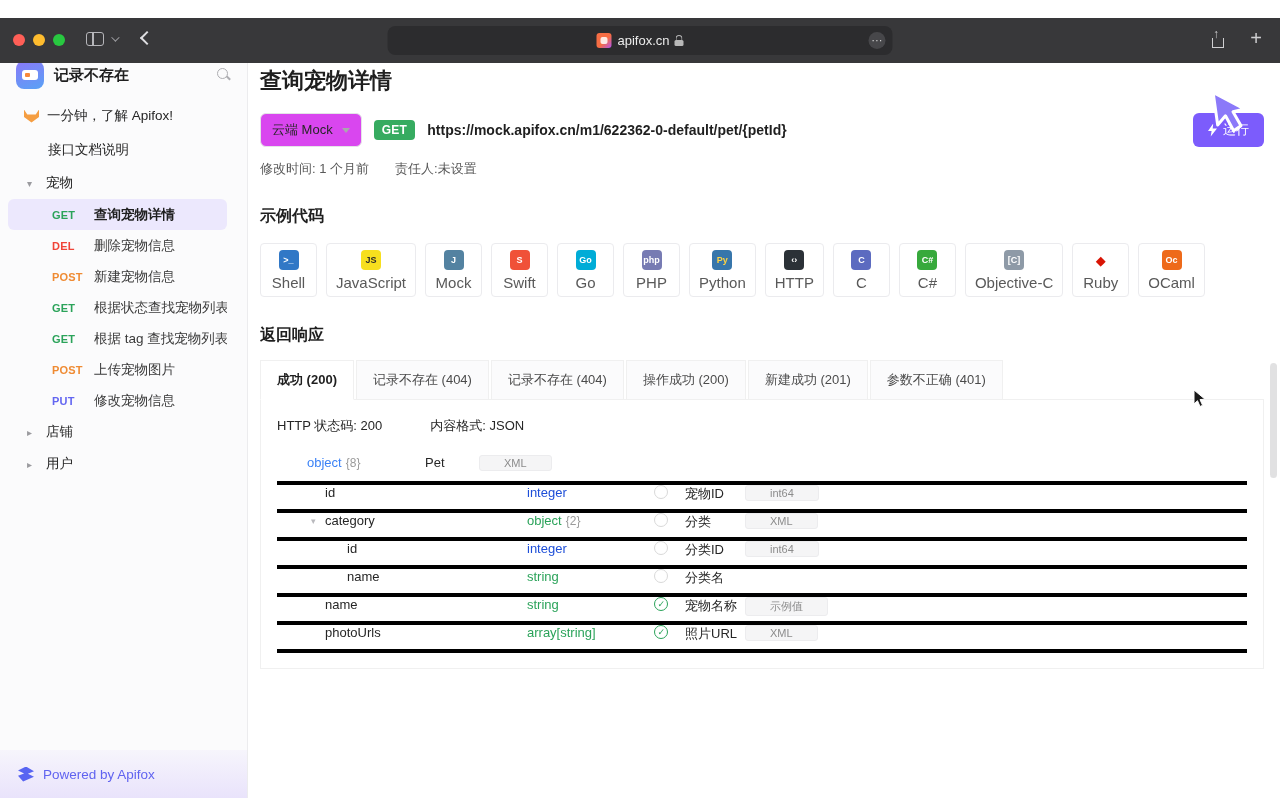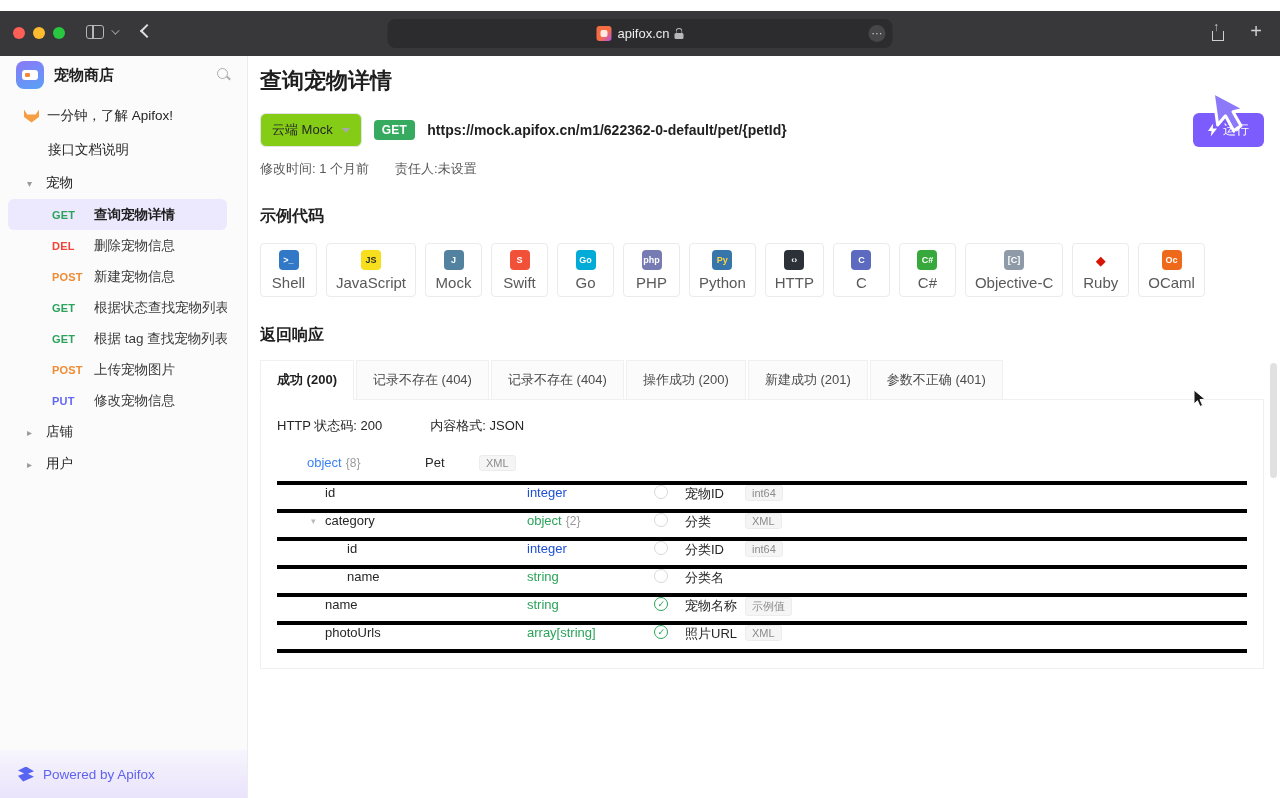--- a/index.html
+++ b/index.html
@@ -3,21 +3,21 @@
 <meta charset="utf-8">
 <style>
   * { box-sizing: border-box; margin: 0; padding: 0; }
   html,body { width:1280px; height:798px; overflow:hidden; }
   body {
     font-family: "Liberation Sans","DejaVu Sans",sans-serif;
     background:#fff; position:relative; color:#262626;
   }
 
   
-  .browser-bar { position:absolute; top:11px; left:0; right:0; height:45px; background:#38383a; z-index:50; }
+  .browser-bar { position:absolute; top:18px; left:0; right:0; height:45px; background:#38383a; z-index:50; }
   .traffic { position:absolute; left:13px; top:16px; display:flex; gap:8px; }
   .dot { width:12px; height:12px; border-radius:50%; display:inline-block; }
   .dot.red{background:#ff5f57}.dot.yellow{background:#febc2e}.dot.green{background:#28c840}
   .sidebar-toggle { position:absolute; left:86px; top:14px; display:flex; align-items:center; gap:7px; cursor:default;}
   .st-box{width:18px;height:14px;border:1.5px solid #b6b6ba;border-radius:3px;position:relative;display:inline-block}
   .st-box::after{content:"";position:absolute;left:5px;top:0;bottom:0;width:1.5px;background:#b6b6ba}
   .st-chev{width:6px;height:6px;border-right:1.5px solid #9d9da1;border-bottom:1.5px solid #9d9da1;transform:rotate(45deg) translateY(-2px);display:inline-block}
   .tb-back{position:absolute;left:142px;top:15px;width:10px;height:10px;border-left:2px solid #dfdfe2;border-bottom:2px solid #dfdfe2;transform:rotate(45deg)}
   .address-bar{position:absolute;left:50%;top:8px;transform:translateX(-50%);width:505px;height:29px;background:#2c2c2e;border-radius:8px;display:flex;align-items:center;justify-content:center;}
   .favicon{width:15px;height:15px;border-radius:3px;background:linear-gradient(135deg,#f66d44 55%,#b453f2);position:relative;margin-right:6px}
@@ -52,21 +52,21 @@
   .m-get{color:#2ba35a}.m-del{color:#f04438}.m-post{color:#ef8b33}.m-put{color:#6366f1}
   .nav-label{white-space:nowrap;overflow:hidden}
   .sb-footer{position:absolute;left:0;right:0;bottom:0;height:48px;background:linear-gradient(180deg,rgba(238,234,252,.35),#e9e3fb);display:flex;align-items:center;padding-left:18px;gap:9px}
   .pb-icon{width:16px;height:15px;background:#5865f2;clip-path:polygon(50% 0,100% 32%,62% 48%,100% 68%,32% 100%,0 62%,38% 46%,0 26%);flex:none}
   .pb-text{font-size:13.5px;color:#6063f0}
 
   
   .main{position:absolute;left:248px;top:45px;right:0;bottom:0;background:#fff;padding:21px 16px 0 12px;overflow:hidden}
   .page-title{font-size:22px;font-weight:700;color:#1f1f1f}
   .req-row{display:flex;align-items:center;gap:12px;margin-top:17px;position:relative}
-  .mock-select{display:flex;align-items:center;gap:9px;border:1px solid #e4e4e7;border-radius:6px;padding:7px 11px;font-size:13px;color:#262626;background:#84cc16}
+  .mock-select{display:flex;align-items:center;gap:9px;border:1px solid #e4e4e7;border-radius:6px;padding:7px 11px;font-size:13px;color:#262626;background:#d946ef}
   .sel-caret{width:0;height:0;border-left:4px solid transparent;border-right:4px solid transparent;border-top:5px solid #a9a9ad}
   .get-badge{background:#36ab60;color:#fff;font-size:12px;font-weight:700;border-radius:4px;padding:3px 8px;letter-spacing:.3px}
   .url-text{font-size:14px;font-weight:700;color:#1f1f1f}
   .run-btn{margin-left:auto;background:#7c5cfc;color:#fff;border:none;border-radius:6px;padding:8px 15px;font-size:13px;display:flex;align-items:center;gap:6px;font-family:inherit}
   .bolt{width:9px;height:13px;background:#fff;clip-path:polygon(58% 0,0 58%,40% 58%,30% 100%,100% 38%,52% 38%);display:inline-block}
   .meta-row{display:flex;gap:26px;margin-top:13px;font-size:13px;color:#595959}
   .section-h{font-size:16px;font-weight:700;color:#1f1f1f;margin-top:28px}
 
   
   .params-table{width:100%;border-collapse:collapse;margin-top:14px}
@@ -97,21 +97,21 @@
   .s-name{width:250px;display:flex;align-items:center;color:#262626}
   .ind1{padding-left:48px}.ind1c{padding-left:34px}.ind2{padding-left:70px}
   .row-caret{color:#b9b9bd;font-size:9px;width:14px}
   .s-type{width:127px}
   .t-orange{color:#1d4ed8}.t-green{color:#2ba35a}
   .s-req{width:31px;display:flex;align-items:center}
   .circ{width:14px;height:14px;border-radius:50%;border:1px solid #d9d9d9;display:inline-block}
   .circ.ok{border-color:#2ba35a;position:relative}
   .circ.ok::after{content:"✓";position:absolute;left:2.5px;top:0.5px;font-size:9px;color:#2ba35a}
   .s-desc{width:60px;color:#262626;white-space:nowrap}
-  .chip{display:inline-block;font-size:11px;color:#8c8c8c;background:#f5f5f6;border:1px solid #ececee;border-radius:3px;padding:1px 6px;margin-left:0px;white-space:nowrap}
+  .chip{display:inline-block;font-size:11px;color:#8c8c8c;background:#f5f5f6;border:1px solid #ececee;border-radius:3px;padding:1px 24px;margin-left:0px;white-space:nowrap}
 
   
   .big-cursor{position:absolute;right:26px;top:42px;z-index:10}
   .small-cursor{position:absolute;left:945px;top:344px;z-index:10}
   .scroll-thumb{position:absolute;right:3px;top:318px;width:7px;height:115px;border-radius:4px;background:#d4d4d6;opacity:.7}
 </style>
 </head>
 <body>
 
 <div class="browser-bar">
@@ -137,21 +137,21 @@
   <div class="tb-share">
     <span class="share-arrow">↑</span>
     <span class="share-box"></span>
   </div>
   <div class="tb-plus">+</div>
 </div>
 
 <div class="sidebar">
   <div class="sb-header">
     <span class="sb-logo"></span>
-    <span class="sb-title">宠物商店</span>
+    <span class="sb-title">记录不存在</span>
     <span class="sb-search"></span>
   </div>
 
   <div class="sb-row">
     <span class="fox-icon"></span>
     <span>一分钟，了解 Apifox!</span>
   </div>
   <div class="sb-row" style="padding-left:48px">
     <span>接口文档说明</span>
   </div>

